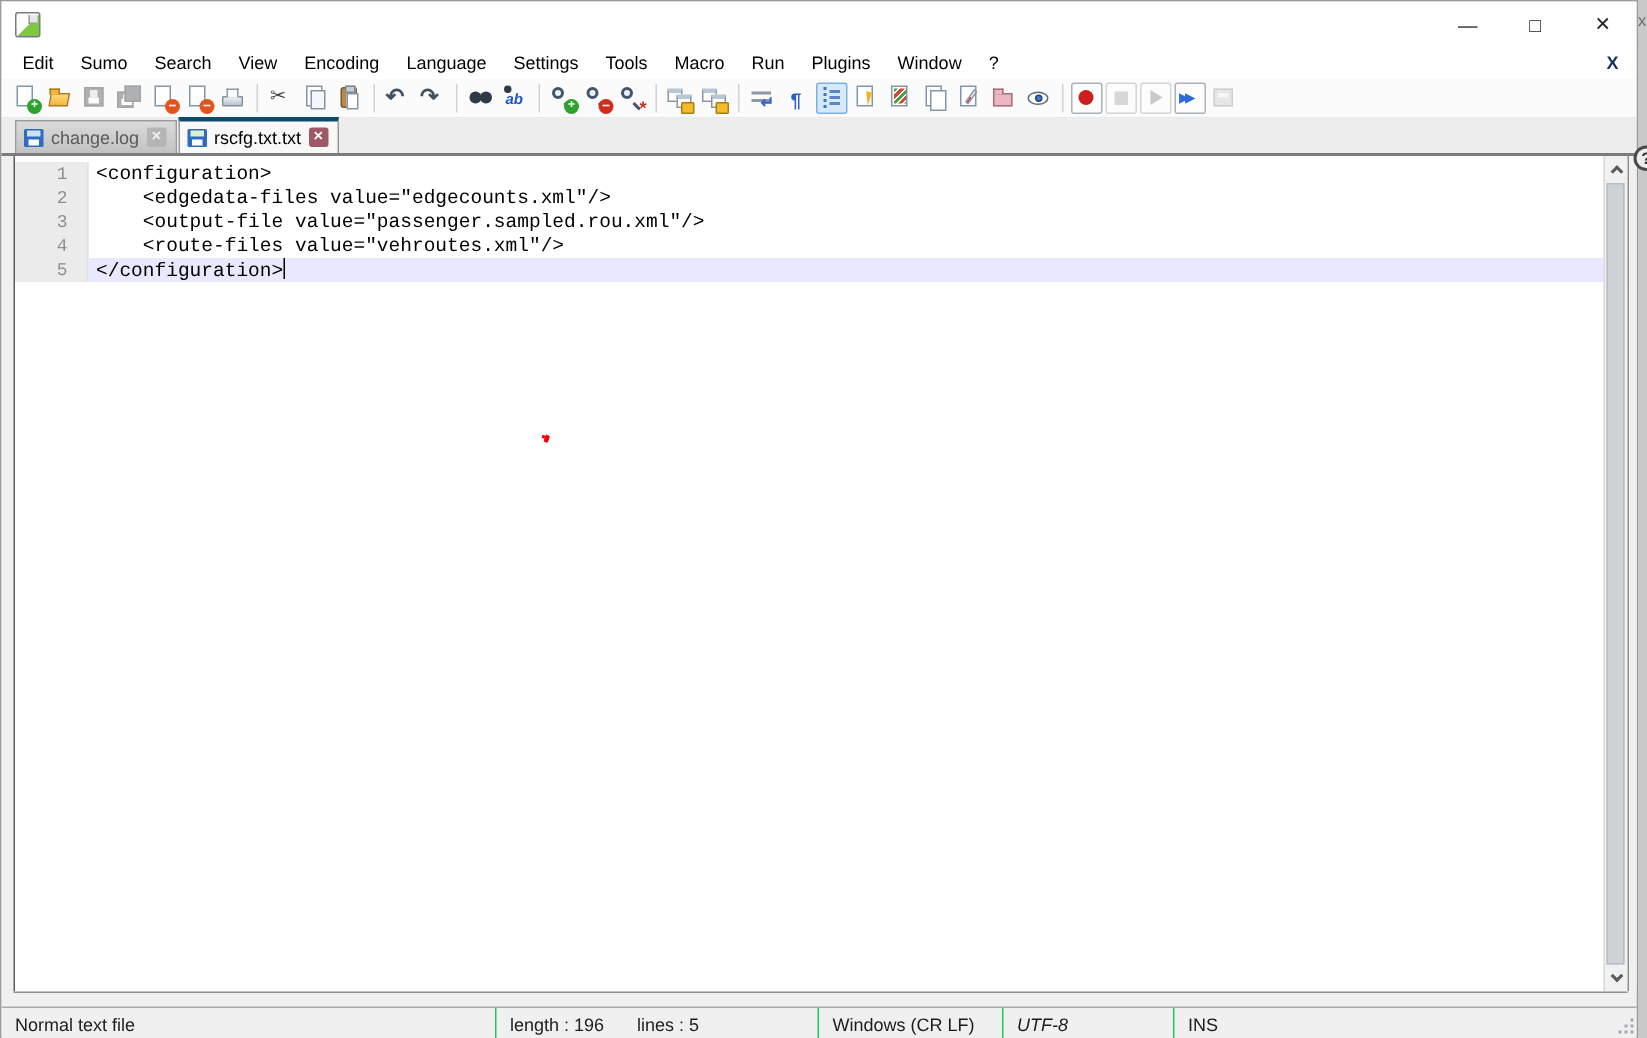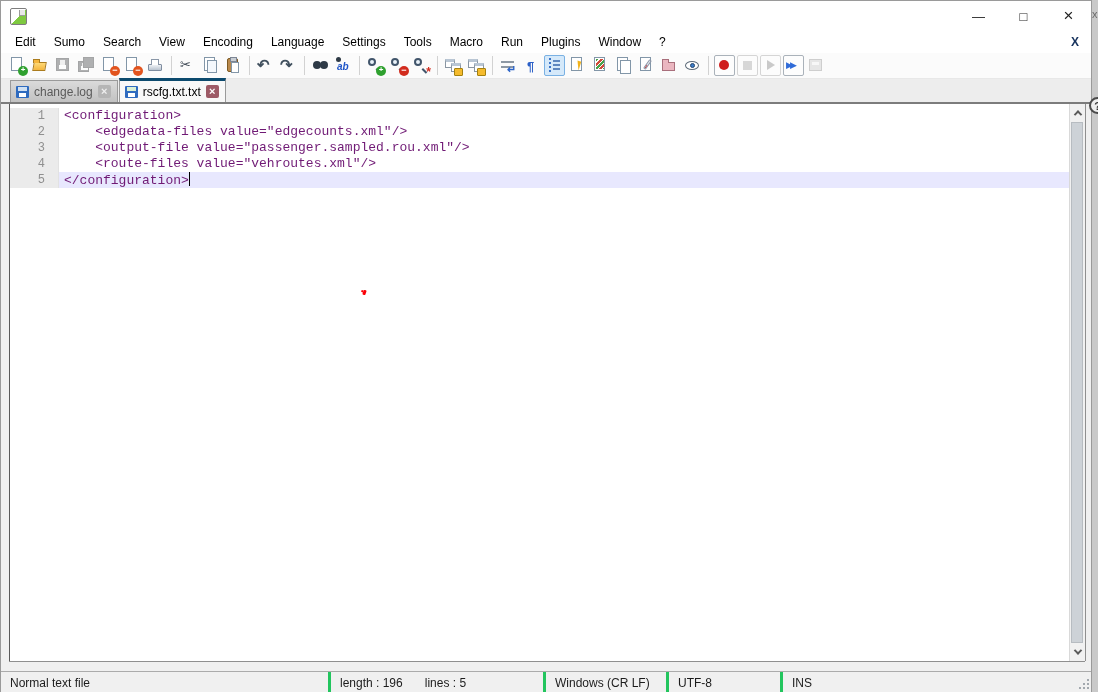--- a/index.html
+++ b/index.html
@@ -130,21 +130,21 @@
   .tab-close { width:13px; height:13px; border-radius:2px; background:#b5b5b5; color:#efefef; font:bold 11px/12px "Liberation Sans",sans-serif; text-align:center; flex:0 0 auto; }
   .tab.active .tab-close { background:#9d5a66; color:#fff; }
 
   
   .main { position:absolute; left:0; top:103px; width:100%; height:557px; background:#f0f0f0; }
   .editor { position:absolute; left:8px; top:0; width:1078px; height:557px; background:#fff; border-left:1px solid #5a5a5a; display:flex; }
   .ed-scrollwrap { flex:1; position:relative; overflow:hidden; }
   .ed-rows { padding-top:4px; font:13px/16px "Liberation Mono", monospace; }
   .ed-row { display:flex; height:16px; }
   .gutter-num { width:49px; flex:0 0 auto; background:#ebebeb; color:#8f8f8f; text-align:right; padding-right:13px; font-size:12px; border-right:1px solid #e2e2e2; }
-  .ed-text { flex:1; white-space:pre; padding-left:5px; color:#701a75; }
+  .ed-text { flex:1; white-space:pre; padding-left:5px; color:#000000; }
   .ed-row.current .ed-text { background:#e8e8fe; }
   .gutter-fill { position:absolute; left:0; top:0; bottom:0; width:49px; background:#ebebeb; border-right:1px solid #e2e2e2; z-index:-1; }
   .caret { display:inline-block; width:1px; height:14px; background:#000; vertical-align:-2px; }
 
   .artifact { position:absolute; left:362px; top:186px; width:3px; height:5px; background:#fb0007; transform:rotate(20deg); border-radius:1px; }
   .artifact::after { content:""; position:absolute; left:-2px; top:1px; width:2px; height:2px; background:#fb0007; }
 
   
   .vscroll { position:absolute; right:6px; top:0; width:16px; height:557px; background:#f1f1f1; border-left:1px solid #d9d9d9; }
   .sc-btn { position:absolute; left:0; width:15px; height:16px; display:flex; align-items:center; justify-content:center; }
@@ -153,23 +153,23 @@
   .chev.up { transform:rotate(45deg) translate(1px,1px); }
   .chev.down { transform:rotate(225deg) translate(1px,1px); }
   .sc-thumb { position:absolute; left:1px; right:2px; top:18px; bottom:18px; background:#cdd2d7; border:1px solid #b7bcc1; }
   .ed-rightframe { position:absolute; right:0; top:0; width:6px; height:557px; background:#f0f0f0; border-left:1px solid #8f8f8f; }
 
   .bottomframe { position:absolute; left:0; top:660px; width:100%; height:10px; background:#f0f0f0; }
   .bottomframe::before { content:""; position:absolute; left:8px; right:6px; top:0; border-top:1px solid #8f8f8f; }
 
   
   .statusbar { position:absolute; left:0; top:670px; width:100%; height:22px; background:#f0f0f0; border-top:1px solid #ababab; display:flex; font-size:12px; color:#1c1c1c; }
-  .sb-seg { display:flex; align-items:center; gap:22px; padding:0 9px; white-space:pre; border-right:3px solid #22c55e; height:100%; }
+  .sb-seg { display:flex; align-items:center; gap:22px; padding:0 9px; white-space:pre; border-right:1px solid #22c55e; height:100%; }
   .sb-doc-type { width:330px; } .sb-length-lines { width:215px; } .sb-cursor-position { width:225px; }
-  .sb-eol-format { width:123px; } .sb-encoding { width:114px; } .sb-insert-mode { flex:1; border-right:none; }
+  .sb-eol-format { width:123px; } .sb-encoding { width:114px;font-style:italic; } .sb-insert-mode { flex:1; border-right:none; }
   .grip { position:absolute; right:2px; bottom:2px; width:12px; height:12px; }
   .grip::before { content:""; position:absolute; right:0; bottom:0; width:2px; height:2px; background:#a2a8ae;
                   box-shadow:-4px 0 0 #a2a8ae, -8px 0 0 #a2a8ae, 0 -4px 0 #a2a8ae, -4px -4px 0 #a2a8ae, 0 -8px 0 #a2a8ae; }
 
   
   .desktop { position:absolute; left:1093px; top:0; width:5px; height:692px; background:#c9c9c9; }
   .clipped-help { position:absolute; left:1089px; top:97px; width:17px; height:17px; border-radius:50%; background:#ededed; border:2px solid #4a4a4a; color:#333; font:bold 11px/14px "Liberation Sans",sans-serif; text-align:center; }
   .bg-x { position:absolute; left:1092px; top:8px; color:#6b6b6b; font-size:11px; }
 </style>
 </head>

